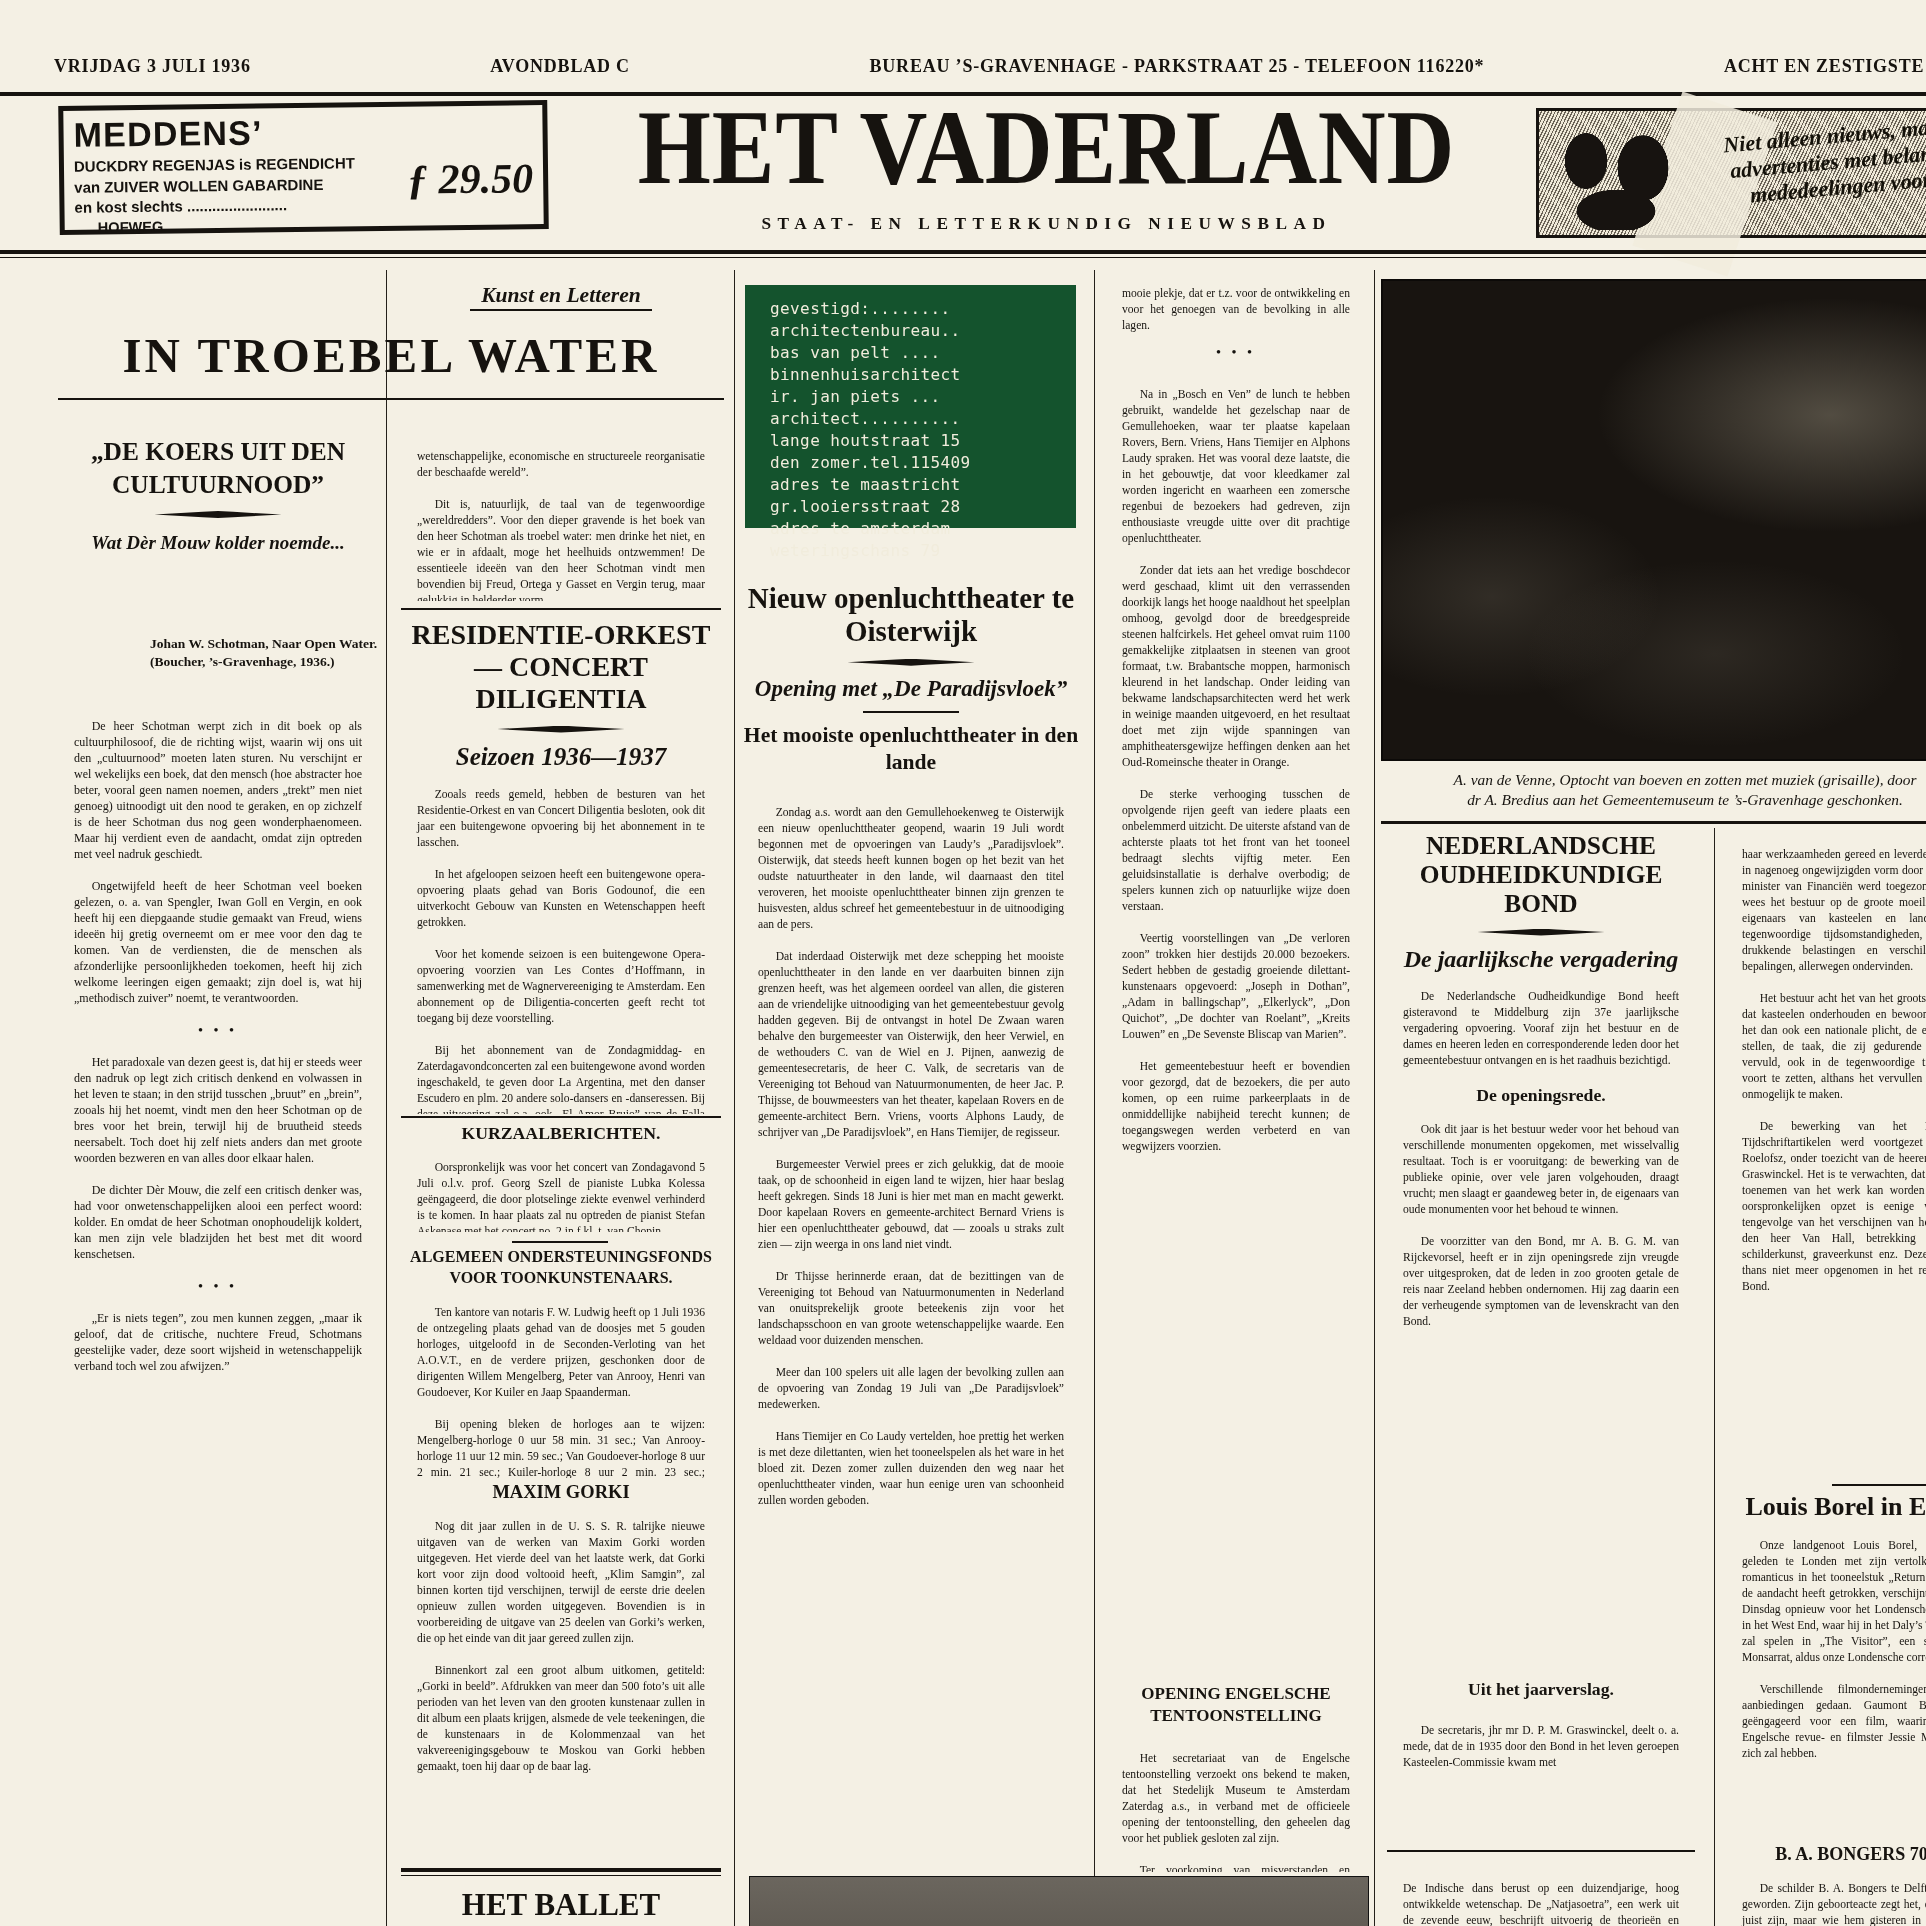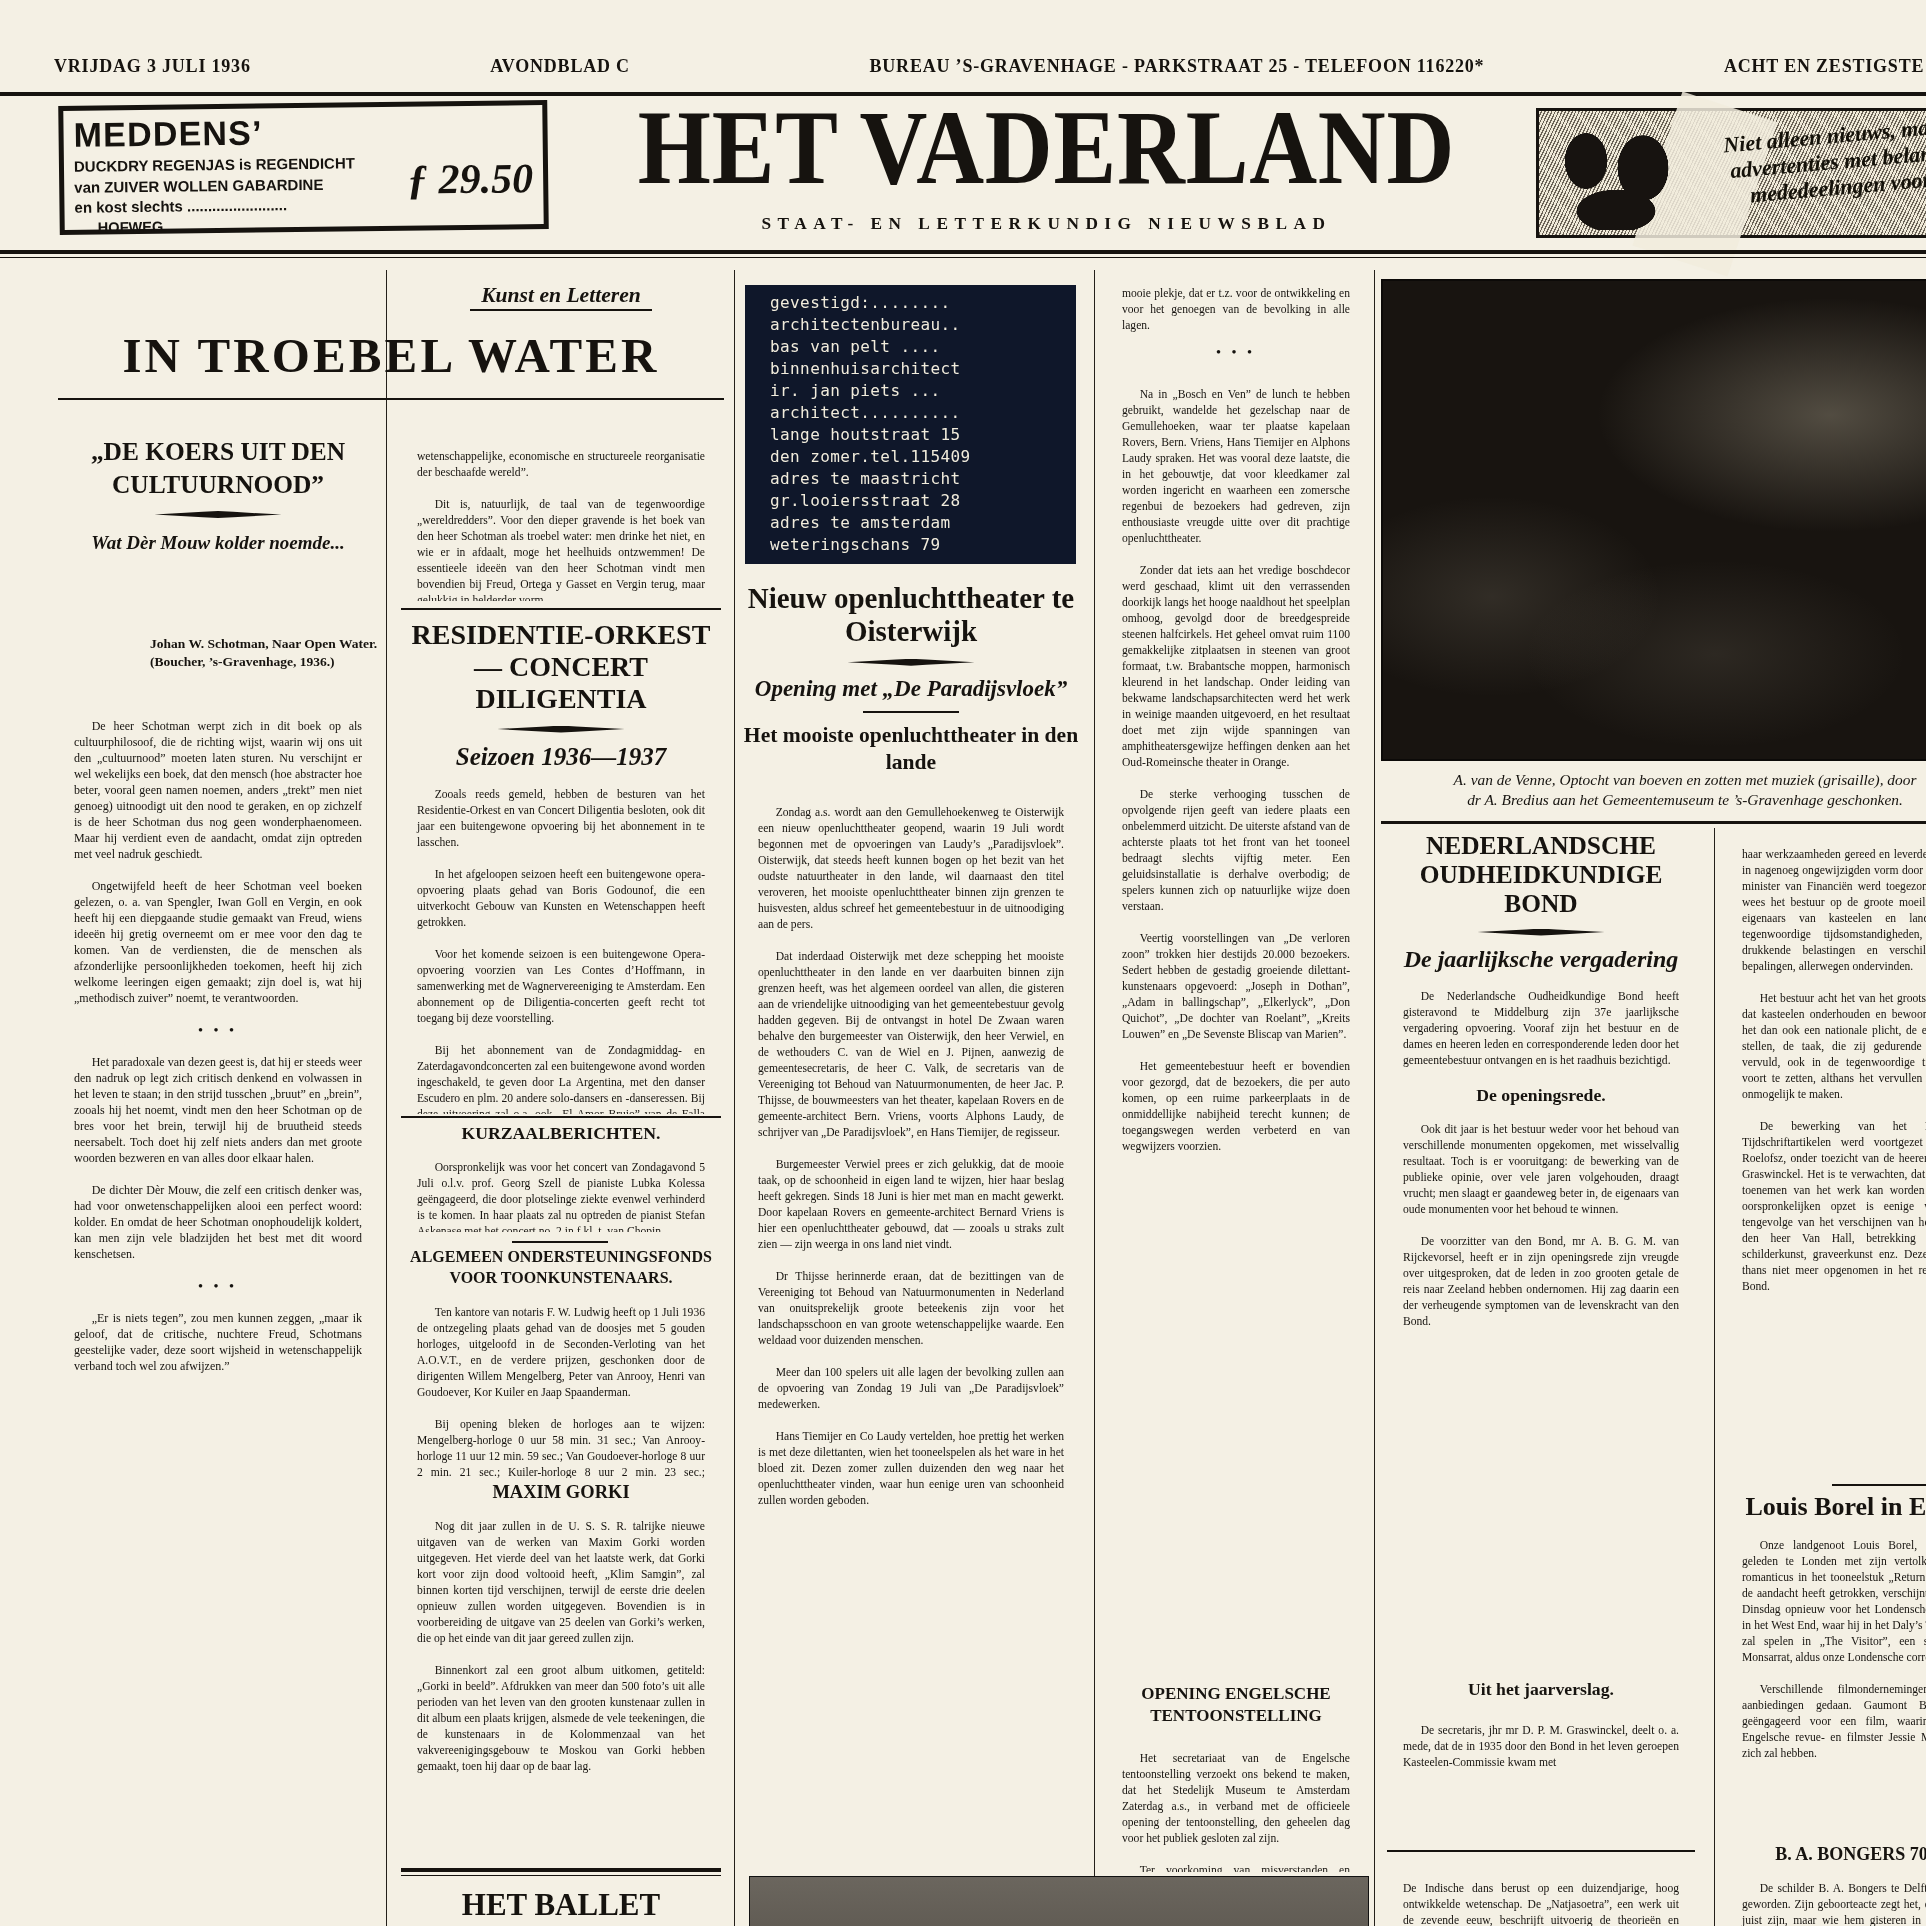--- a/index.html
+++ b/index.html
@@ -45,23 +45,23 @@
   .promo .shine{position:absolute;left:116px;top:-7.7px;width:100px;height:162px;background:#f1ecdd;
                 transform:rotate(18deg);opacity:.85}
   .promo .fig{position:absolute;left:11.6px;bottom:4.6px;width:154px;height:104px;
               background:radial-gradient(ellipse 35px 46px at 35px 35px,#171310 60%,transparent 61%),
                          radial-gradient(ellipse 42px 54px at 92px 42px,#171310 60%,transparent 61%),
                          radial-gradient(ellipse 65px 35px at 65px 85px,#171310 60%,transparent 61%)}
   .promo .txt{position:absolute;right:9.2px;top:10px;width:293px;text-align:center;
               font-style:italic;font-weight:bold;font-size:22px;line-height:1.18;
               transform:rotate(-5deg);color:#141109}
   
-  .archad{left:745px;top:285px;width:331px;height:279px;background:#0f172a;color:#f1ecdc;
+  .archad{left:745px;top:285px;width:331px;height:243px;background:#14532d;color:#f1ecdc;
           font-family:"DejaVu Sans Mono","Liberation Mono",monospace;font-size:16px;line-height:22px;
-          box-sizing:border-box;padding:7px 0 0 25px;letter-spacing:0.4px}
+          box-sizing:border-box;padding:13px 0 0 25px;letter-spacing:0.4px}
   
   .painting{left:1381px;top:279px;width:608px;height:482px;z-index:6;
             background:radial-gradient(ellipse 55% 35% at 74% 28%,rgba(216,206,180,.30),transparent 70%),
                        radial-gradient(ellipse 40% 30% at 18% 66%,rgba(205,195,172,.14),transparent 70%),
                        radial-gradient(ellipse 45% 28% at 55% 78%,rgba(196,186,164,.12),transparent 70%),
                        #181410;
             border:2.3px solid #0c0a08;box-sizing:border-box}
   .caption{left:1381px;top:770px;width:608px;font-style:italic;font-size:15.4px;line-height:20px;text-align:center}
   .photo{left:749px;top:1876px;width:620px;height:616px;z-index:6;box-sizing:border-box;border:1.9px solid #111;
          background:linear-gradient(180deg,#6b665e 0%,#39342d 40%,#55504575 70%,#6e6455 100%),#3a352e}

